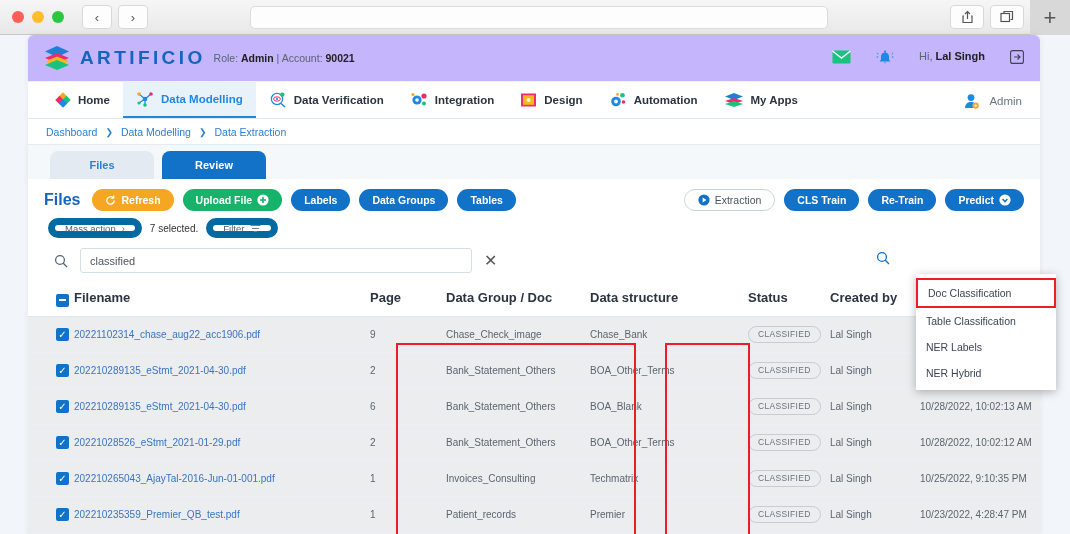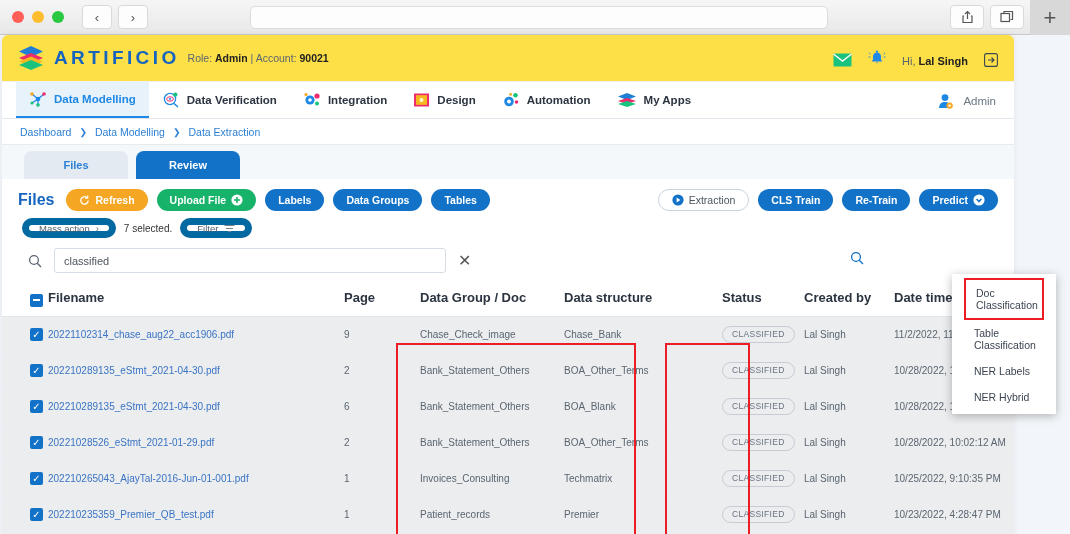--- a/index.html
+++ b/index.html
@@ -43,35 +43,35 @@
   .newtab {
     position: absolute; right: 0; top: 0;
     width: 40px; height: 35px; background: #d8d8d8;
     display: flex; align-items: center; justify-content: center;
     font-size: 22px; color: #555; font-weight: 300;
   }
 
   
   .app { width: 1070px; height: 499px; position: relative; background: #f2f5f9; }
   .app-inner {
-    position: absolute; left: 2px; top: 0px; width: 1012px; height: 499px;
-    background: #fde047; border-radius: 6px 6px 0 0;
+    position: absolute; left: 28px; top: 0px; width: 1012px; height: 499px;
+    background: #c4b5fd; border-radius: 6px 6px 0 0;
     box-shadow: 0 0 6px rgba(0,0,0,.07);
     overflow: hidden;
   }
 
   
   .brandbar { height: 46px; display: flex; align-items: center; padding: 0 14px; position: relative; }
   .logo-stack { width: 30px; height: 26px; position: relative; margin-right: 8px; }
   .brandname {
     font-size: 19px; letter-spacing: 3.4px; color: #1565c0; font-weight: 600;
   }
   .role-acct { font-size: 10.5px; color: #5a6472; margin-left: 8px; }
   .role-acct b { color: #222; }
-  .brand-right { position: absolute; right: 16px; display: flex; align-items: flex-end; gap: 16px; }
+  .brand-right { position: absolute; right: 16px; display: flex; align-items: flex-start; gap: 25px; }
   .greet { font-size: 11px; color: #5a6472; }
   .greet b { color: #222; }
 
   
   .mainnav {
     height: 38px; border-top: 1px solid #eef1f5; border-bottom: 1px solid #e3e8ef;
     display: flex; align-items: stretch; padding: 0 14px; position: relative; background:#fff;
   }
   .navitem {
     display: flex; align-items: center; gap: 7px; padding: 0 13px;
@@ -165,23 +165,23 @@
     display: inline-flex; align-items: center; justify-content: center;
     height: 17px; padding: 0 9px; border: 1px solid #c5ccd4; border-radius: 9px;
     font-size: 8.5px; color: #6a7380; letter-spacing: .3px; background: #ebedef;
   }
 
   
   .redbox { position: absolute; border: 2px solid #ee1c25; pointer-events: none; z-index: 40; }
 
   
   .dropdown {
-    position: absolute; right: 14px; top: 239px; width: 104px;
+    position: absolute; right: 14px; top: 239px; width: 140px;
     background: #fff; box-shadow: 0 2px 9px rgba(0,0,0,.28); z-index: 60;
-    padding: 4px 12px;
+    padding: 4px 0;
   }
   .dd-item { font-size: 10.5px; color: #3c4552; padding: 7px 10px; cursor: pointer; }
   .dd-item.highlight { border: 2px solid #ee1c25; }
 
   svg { display: block; }
 </style>
 </head>
 <body>
 
 <div class="browser-chrome">
@@ -248,20 +248,31 @@
       <span>
         <svg width="14" height="14" viewBox="0 0 14 14">
               <rect x="0.6" y="0.6" width="12.8" height="12.8" rx="2" stroke="#3c4552" stroke-width="1.1" fill="none"></rect>
               <path d="M4 7 L10 7 M7.5 4.5 L10 7 L7.5 9.5" stroke="#3c4552" stroke-width="1.1" fill="none"></path>
             </svg>
       </span>
     </div>
   </div>
 
   <div class="mainnav">
+    <div class="navitem">
+      <span>
+        <svg width="16" height="16" viewBox="0 0 16 16">
+              <rect x="5" y="1.5" width="6" height="6" transform="rotate(45 8 4.5)" fill="#f5a623"></rect>
+              <rect x="1.5" y="5" width="6" height="6" transform="rotate(45 4.5 8)" fill="#ee2b6c"></rect>
+              <rect x="8.5" y="5" width="6" height="6" transform="rotate(45 11.5 8)" fill="#19c37d"></rect>
+              <rect x="5" y="8.5" width="6" height="6" transform="rotate(45 8 11.5)" fill="#1e88e5"></rect>
+            </svg>
+      </span>
+      <span>Home</span>
+    </div>
     <div class="navitem active">
       <span>
         <svg width="18" height="16" viewBox="0 0 18 16">
           <path d="M9 8 L3 3 M9 8 L15 3 M9 8 L9 14 M9 8 L3 12" stroke="#1e88e5" stroke-width="1.2"></path>
           <circle cx="9" cy="8" r="2.3" fill="#1e88e5"></circle>
           <circle cx="3" cy="3" r="1.8" fill="#f5a623"></circle>
           <circle cx="15" cy="3" r="1.8" fill="#ee2b6c"></circle>
           <circle cx="9" cy="14" r="1.8" fill="#19c37d"></circle>
           <circle cx="3" cy="12" r="1.6" fill="#19c37d"></circle>
         </svg>

